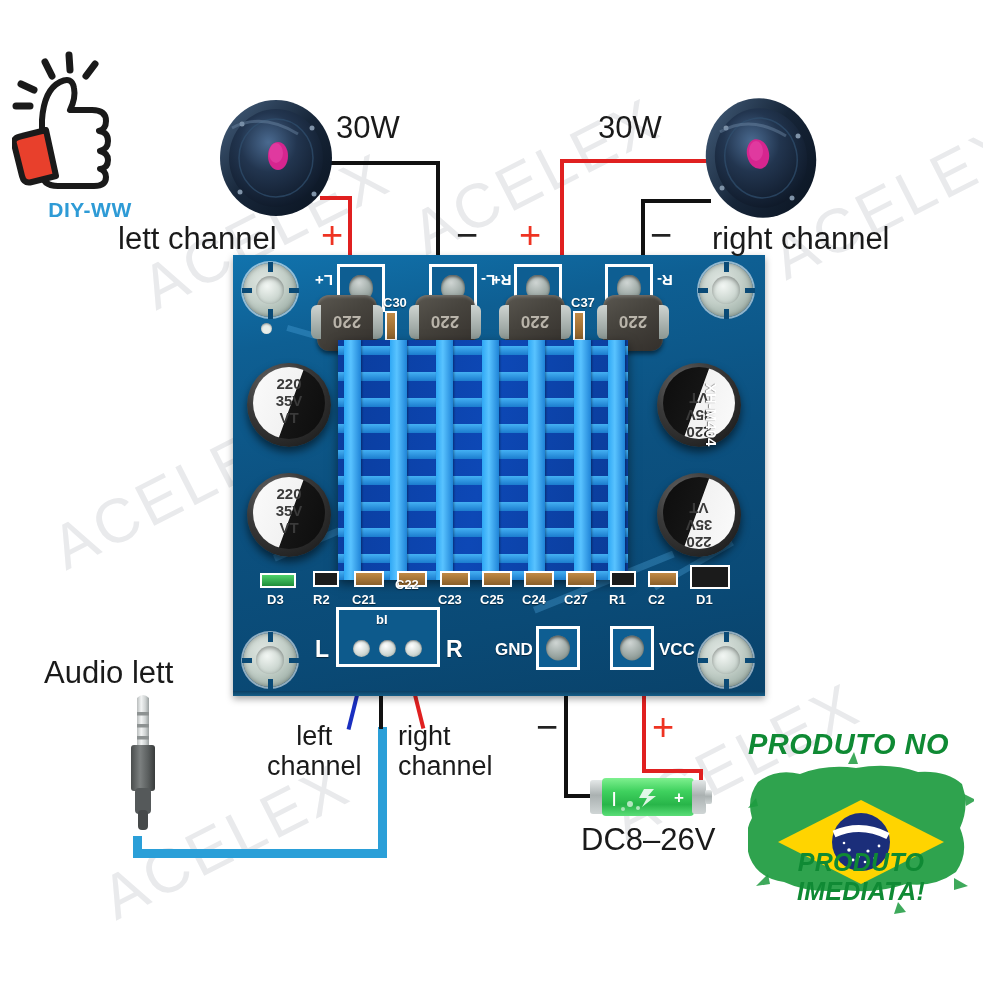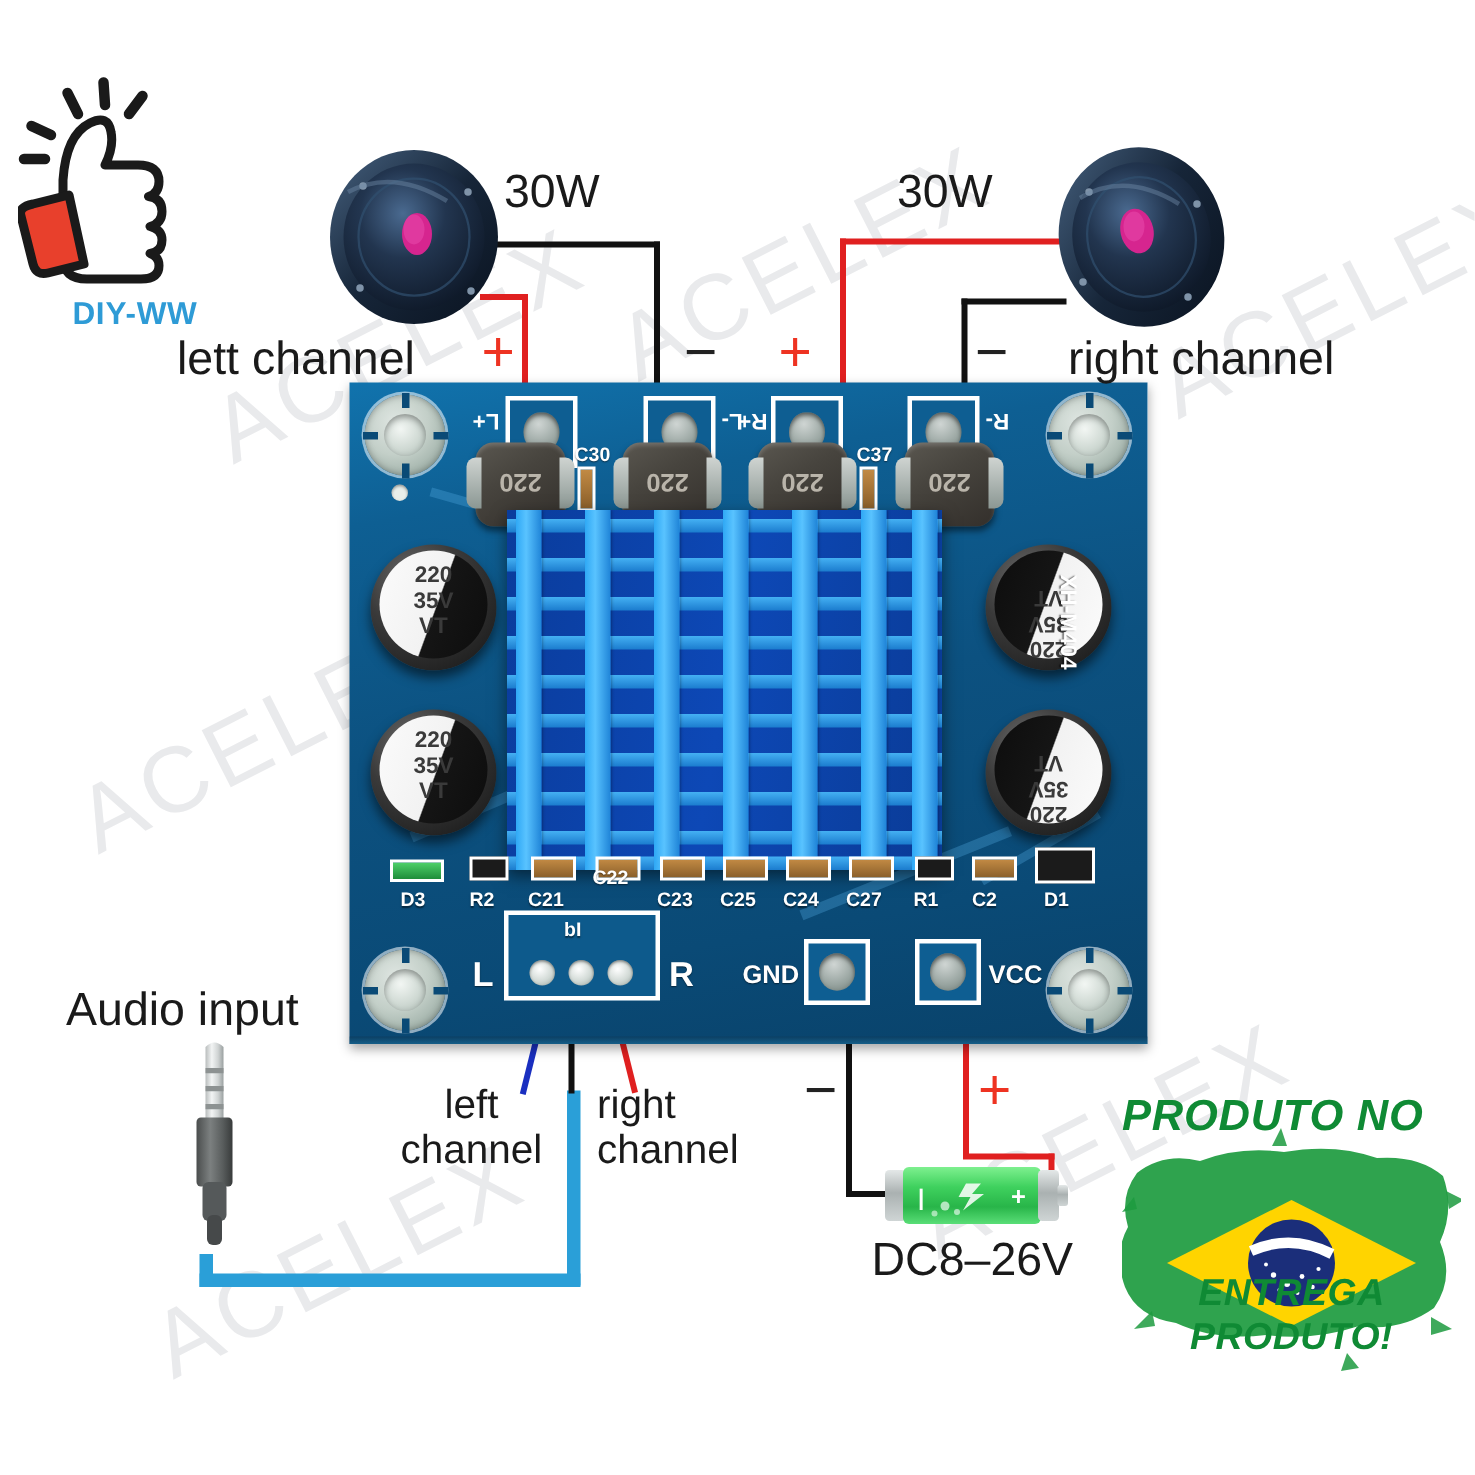--- a/index.html
+++ b/index.html
@@ -439,21 +439,21 @@
     <div class="ppad" style="left:303px;top:371px;">
         <i></i>
       </div>
     <div class="silk" style="left:262px;top:385px;font-size:17px;">GND</div>
     <div class="ppad" style="left:377px;top:371px;">
         <i></i>
       </div>
     <div class="silk" style="left:426px;top:385px;font-size:17px;">VCC</div>
   </div>
 
-  <div class="lbl" style="left:44px;top:655px;">Audio input</div>
+  <div class="lbl" style="left:44px;top:655px;">Audio lett</div>
 
   <div id="plug">
     <svg width="38" height="152" viewBox="0 0 38 152">
       <defs>
         <linearGradient id="tip" x1="0" y1="0" x2="1" y2="0">
           <stop offset="0%" stop-color="#b9bdbd"></stop>
             <stop offset="35%" stop-color="#f2f4f4"></stop>
           <stop offset="70%" stop-color="#cfd3d3"></stop>
             <stop offset="100%" stop-color="#9aa0a0"></stop>
         </linearGradient>
@@ -552,16 +552,16 @@
           <circle cx="110" cy="132" r="2"></circle>
         <circle cx="120" cy="127" r="1.6"></circle>
           <circle cx="127" cy="134" r="1.5"></circle>
         <circle cx="105" cy="136" r="1.4"></circle>
           <circle cx="117" cy="138" r="1.3"></circle>
         <circle cx="96" cy="119" r="1.3"></circle>
           <circle cx="131" cy="122" r="1.4"></circle>
       </g>
     </svg>
     <div class="br-line1">PRODUTO NO</div>
-    <div class="br-line3">ENTREGA PRODUTO!</div>
+    <div class="br-line3">PRODUTO IMEDIATA!</div>
   </div>
 
 </div>
 
 </body></html>

